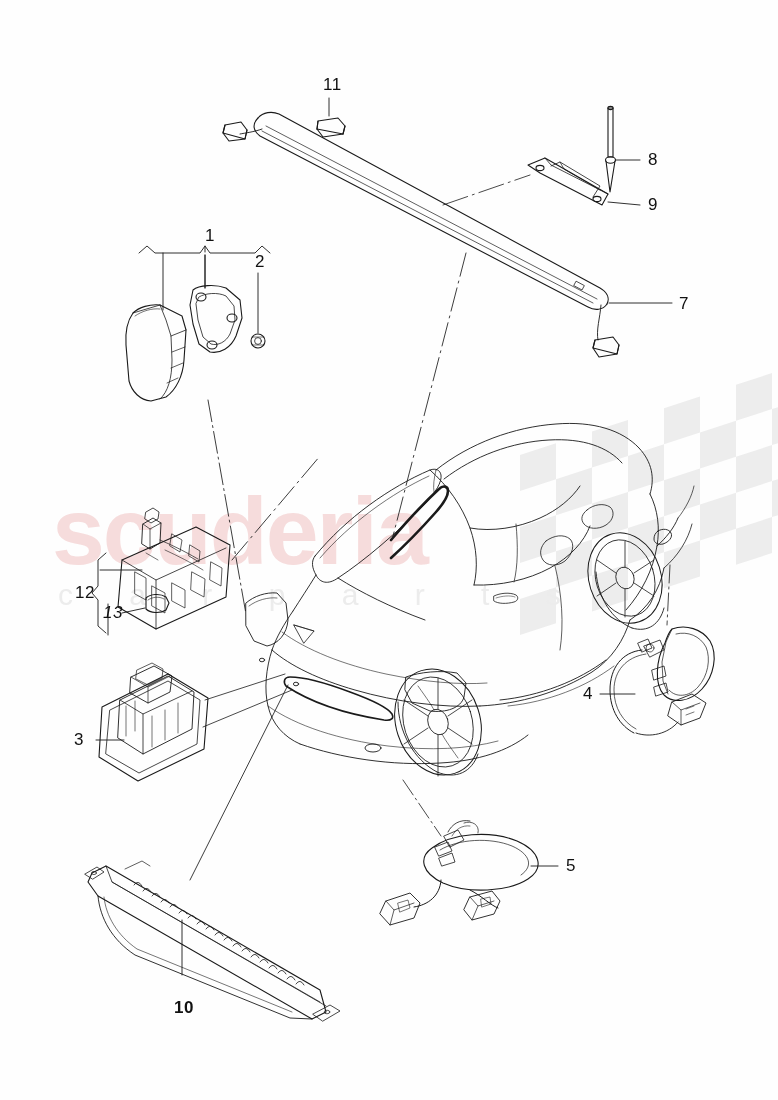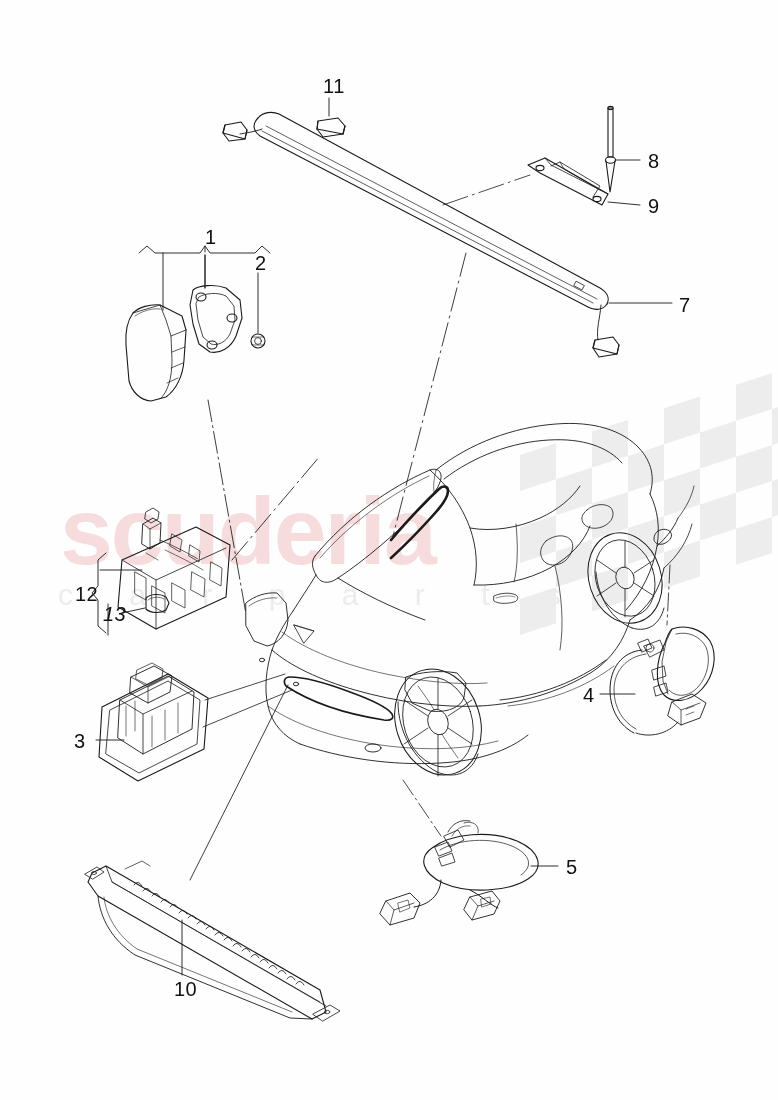--- a/index.html
+++ b/index.html
@@ -7,31 +7,30 @@
   body{
     font-family:"Liberation Sans", sans-serif;
     width:778px;height:1100px;overflow:hidden;position:relative;
   }
   #sheet{
     position:relative;width:778px;height:1100px;background:#fefefe;overflow:hidden;
   }
   #sheet svg{position:absolute;left:0;top:0;width:778px;height:1100px;}
   .lbl{
     position:absolute;font-family:"Liberation Sans", sans-serif;
-    font-size:20px;color:#111;letter-spacing:0.5px;
+    font-size:17px;color:#111;letter-spacing:0.5px;
     user-select:none;white-space:nowrap;
   }
   
   .wm-brand{
     position:absolute;left:52px;top:484px;
     font-family:"Liberation Sans", sans-serif;
     font-size:95px;font-weight:bold;letter-spacing:-2px;
     color:#f6dcdc;line-height:1;white-space:nowrap;
     user-select:none;
-    margin-left:8px;
   }
   .wm-sub{
     position:absolute;left:58px;top:578px;
     font-family:"Liberation Sans", sans-serif;
     font-size:30px;letter-spacing:24px;
     color:#ececec;white-space:nowrap;user-select:none;
   }
 </style>
 </head>
 <body>
@@ -424,18 +423,18 @@
   </svg>
 
   <div class="lbl" style="left:205px;top:226px;">1</div>
   <div class="lbl" style="left:255px;top:252px;">2</div>
   <div class="lbl" style="left:74px;top:730px;">3</div>
   <div class="lbl" style="left:583px;top:684px;">4</div>
   <div class="lbl" style="left:566px;top:856px;">5</div>
   <div class="lbl" style="left:679px;top:294px;">7</div>
   <div class="lbl" style="left:648px;top:150px;">8</div>
   <div class="lbl" style="left:648px;top:195px;">9</div>
-  <div class="lbl" style="left:174px;top:978px;">10</div>
+  <div class="lbl" style="left:174px;top:998px;font-weight:bold;">10</div>
   <div class="lbl" style="left:323px;top:75px;">11</div>
   <div class="lbl" style="left:75px;top:583px;text-align:center;">12</div>
   <div class="lbl" style="left:103px;top:603px;font-style:italic;">13</div>
 
 </div>
 
 </body></html>

